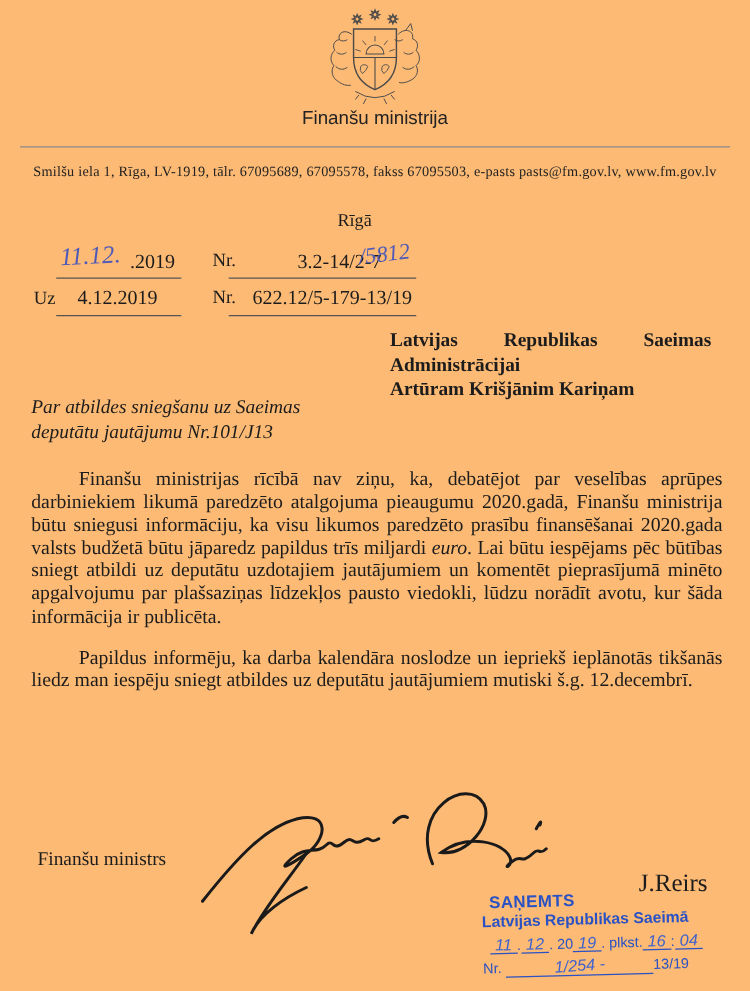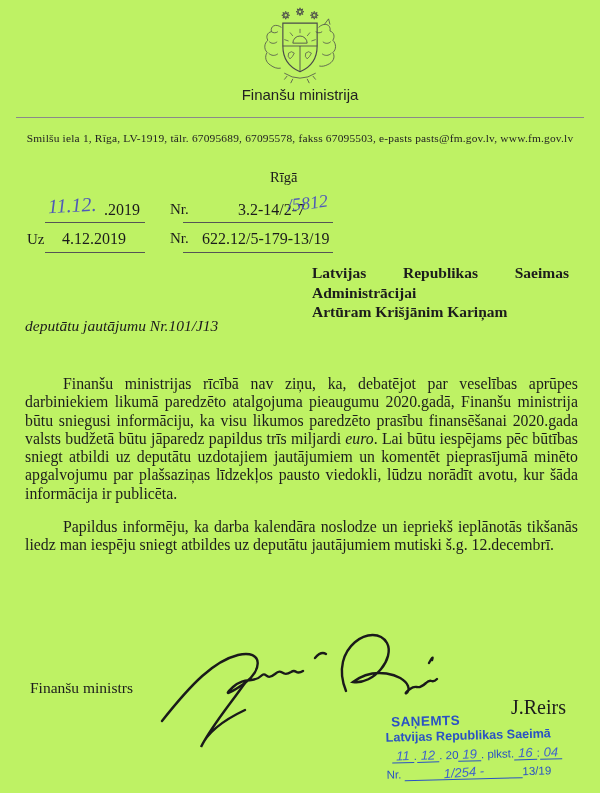--- a/index.html
+++ b/index.html
@@ -1,18 +1,18 @@
 <!DOCTYPE html>
 <html><head>
 <meta charset="utf-8">
 <style>
   html,body{margin:0;padding:0;background:#e8e8e8;}
   .page{
     position:relative;width:600px;height:793px;margin:0 auto;
-    background:#bef264;overflow:hidden;
+    background:#fdba74;overflow:hidden;
     font-family:"Liberation Serif", serif;color:#1c1c1c;
   }
   
   .crest{position:absolute;left:250px;top:6px;width:100px;height:80px;}
   .ministry{position:absolute;left:0;top:86px;width:600px;text-align:center;
     font-family:"Liberation Sans",sans-serif;font-size:15px;color:#222;}
   .rule{position:absolute;left:16px;right:16px;top:117px;height:1px;background:#8a8a8a;}
   .addr{position:absolute;left:0;top:132px;width:600px;text-align:center;
     font-size:11.4px;color:#222;letter-spacing:.2px;}
   .city{position:absolute;left:270px;top:169px;font-size:14.5px;}
@@ -130,20 +130,21 @@
   <span class="r2-in">622.12/5-179-13/19</span>
   <div class="uline u4"></div>
 
   <div class="recipient">
     <div class="jline">Latvijas Republikas Saeimas</div>
     <div>Administrācijai</div>
     <div>Artūram Krišjānim Kariņam</div>
   </div>
 
   <div class="subject">
+    <div>Par atbildes sniegšanu uz Saeimas</div>
     <div>deputātu jautājumu Nr.101/J13</div>
   </div>
 
   <div class="body">
     <p><span>Finanšu ministrijas rīcībā nav ziņu, ka, debatējot par veselības aprūpes darbiniekiem likumā paredzēto atalgojuma pieaugumu 2020.gadā, Finanšu ministrija būtu sniegusi informāciju, ka visu likumos paredzēto prasību finansēšanai 2020.gada valsts budžetā būtu jāparedz papildus trīs miljardi </span><span class="it">euro</span><span>. Lai būtu iespējams pēc būtības sniegt atbildi uz deputātu uzdotajiem jautājumiem un komentēt pieprasījumā minēto apgalvojumu par plašsaziņas līdzekļos pausto viedokli, lūdzu norādīt avotu, kur šāda informācija ir publicēta.</span></p>
     <p>Papildus informēju, ka darba kalendāra noslodze un iepriekš ieplānotās tikšanās liedz man iespēju sniegt atbildes uz deputātu jautājumiem mutiski š.g. 12.decembrī.</p>
   </div>
 
   <div class="sig-title">Finanšu ministrs</div>
   <div class="signature">

